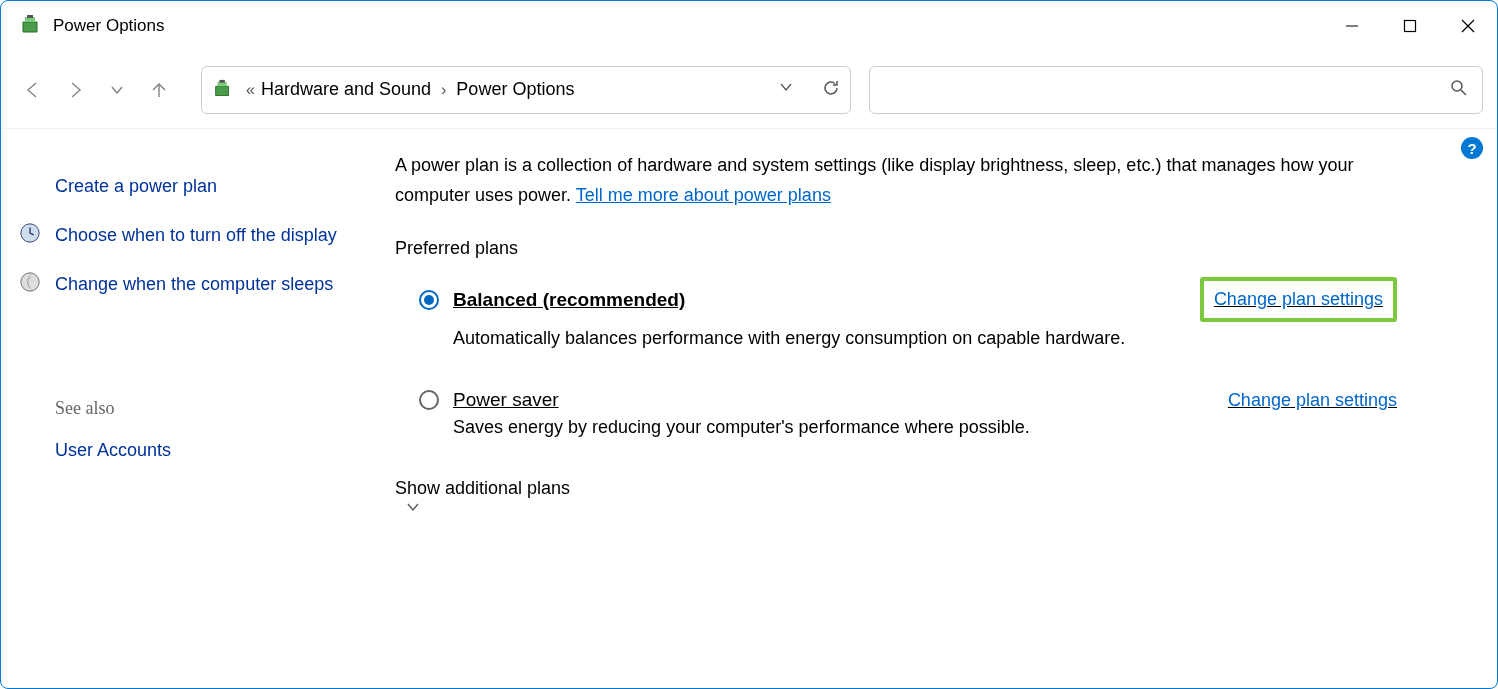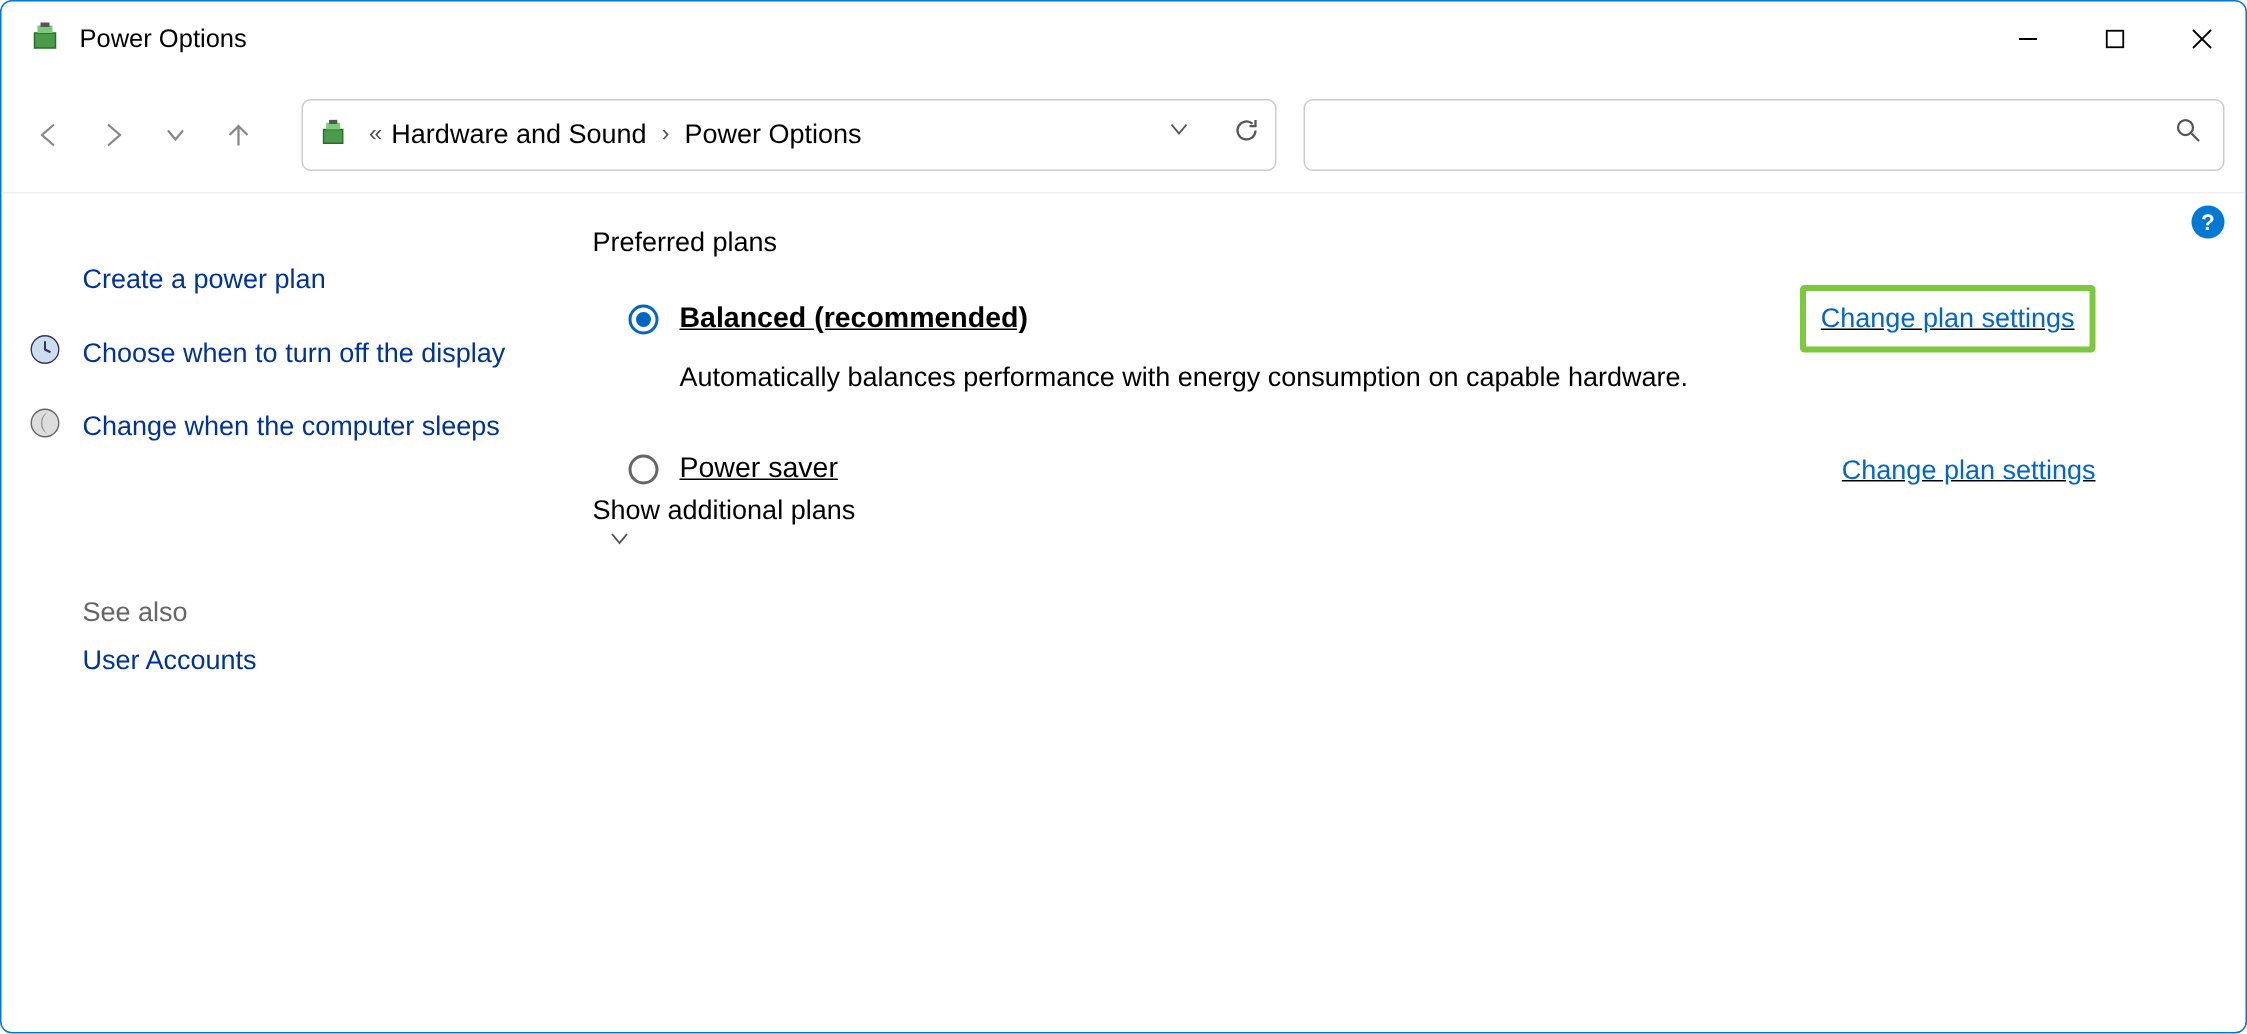--- a/index.html
+++ b/index.html
@@ -21,21 +21,21 @@
     .addr-right { margin-left: auto; display: flex; gap: 28px; color: #555; }
     .search-box { flex: 1; height: 48px; border: 1px solid #ccc; border-radius: 6px; margin-left: 12px; display: flex; align-items: center; padding: 0 14px; }
     .search-icon { margin-left: auto; color: #555; }
     
     .content { display: flex; height: calc(100% - 128px); position: relative; }
     .help-badge { position: absolute; top: 8px; right: 14px; width: 22px; height: 22px; border-radius: 50%; background: #0078d4; color: #fff; font-size: 15px; font-weight: bold; display: flex; align-items: center; justify-content: center; cursor: pointer; }
     
     .sidebar { width: 380px; padding: 26px 20px 0 54px; }
     .sidebar-link { color: #003399; font-size: 18px; line-height: 1.5; margin-bottom: 22px; cursor: pointer; display: flex; }
     .side-icon { width: 22px; height: 22px; margin-left: -36px; margin-right: 14px; flex-shrink: 0; }
-    .see-also { color: #666; font-size: 18px; margin-top: 100px; margin-bottom: 8px; }
+    .see-also { color: #666; font-size: 18px; margin-top: 100px; margin-bottom: 18px; font-family: Liberation Serif, serif; }
     
     .main { flex: 1; padding: 22px 100px 0 14px; }
     .page-title { color: #003399; font-size: 29px; font-weight: 400; margin-bottom: 18px; }
     .page-desc { font-size: 18px; color: #000; line-height: 1.65; margin-bottom: 28px; }
     .inline-link { color: #0066cc; text-decoration: underline; cursor: pointer; }
     .section-header { display: flex; align-items: flex-start; font-size: 18px; color: #000; margin-bottom: 18px; flex-direction: column; }
     .section-line { flex: 1; height: 1px; background: #ccc; margin-left: 12px; }
     .section-chevron { margin-left: 10px; color: #555; cursor: pointer; }
     
     .plan { display: flex; align-items: center; margin-left: 24px; margin-bottom: 6px; text-decoration: underline; }
@@ -152,38 +152,42 @@
             <circle cx="12" cy="12" r="10" fill="#ddd" stroke="#666"></circle>
             <path d="M14 4 A9 9 0 0 0 14 20 A10 10 0 0 1 14 4" fill="#888"></path>
           </svg></span>
       <span>Change when the computer sleeps</span>
     </div>
     <div class="see-also">See also</div>
     <div class="sidebar-link">User Accounts</div>
   </div>
 
   <div class="main">
+    <p class="page-desc">
+      <span>A power plan is a collection of hardware and system settings (like display brightness, sleep, etc.) that manages how your computer uses power. </span><a class="inline-link">Tell me more about power plans</a>
+    </p>
 
     <div class="section-header">
       <span>Preferred plans</span>
         <div class="section-line"></div>
     </div>
 
     <div class="plan">
       <span class="radio selected"></span>
       <span class="plan-name bold">Balanced (recommended)</span>
       <a class="plan-link highlight">Change plan settings</a>
     </div>
     <div class="plan-desc">Automatically balances performance with energy consumption on capable hardware.</div>
 
     <div class="plan">
       <span class="radio"></span>
       <span class="plan-name">Power saver</span>
       <a class="plan-link">Change plan settings</a>
     </div>
+    <div class="plan-desc">Saves energy by reducing your computer's performance where possible.</div>
 
     <div class="section-header">
       <span>Show additional plans</span>
         <div class="section-line"></div>
       <span class="section-chevron"><svg width="16" height="16">
             <path d="M3 5 L8 11 L13 5" fill="none" stroke="#555" stroke-width="1.3"></path>
           </svg></span>
     </div>
   </div>
 </div>

